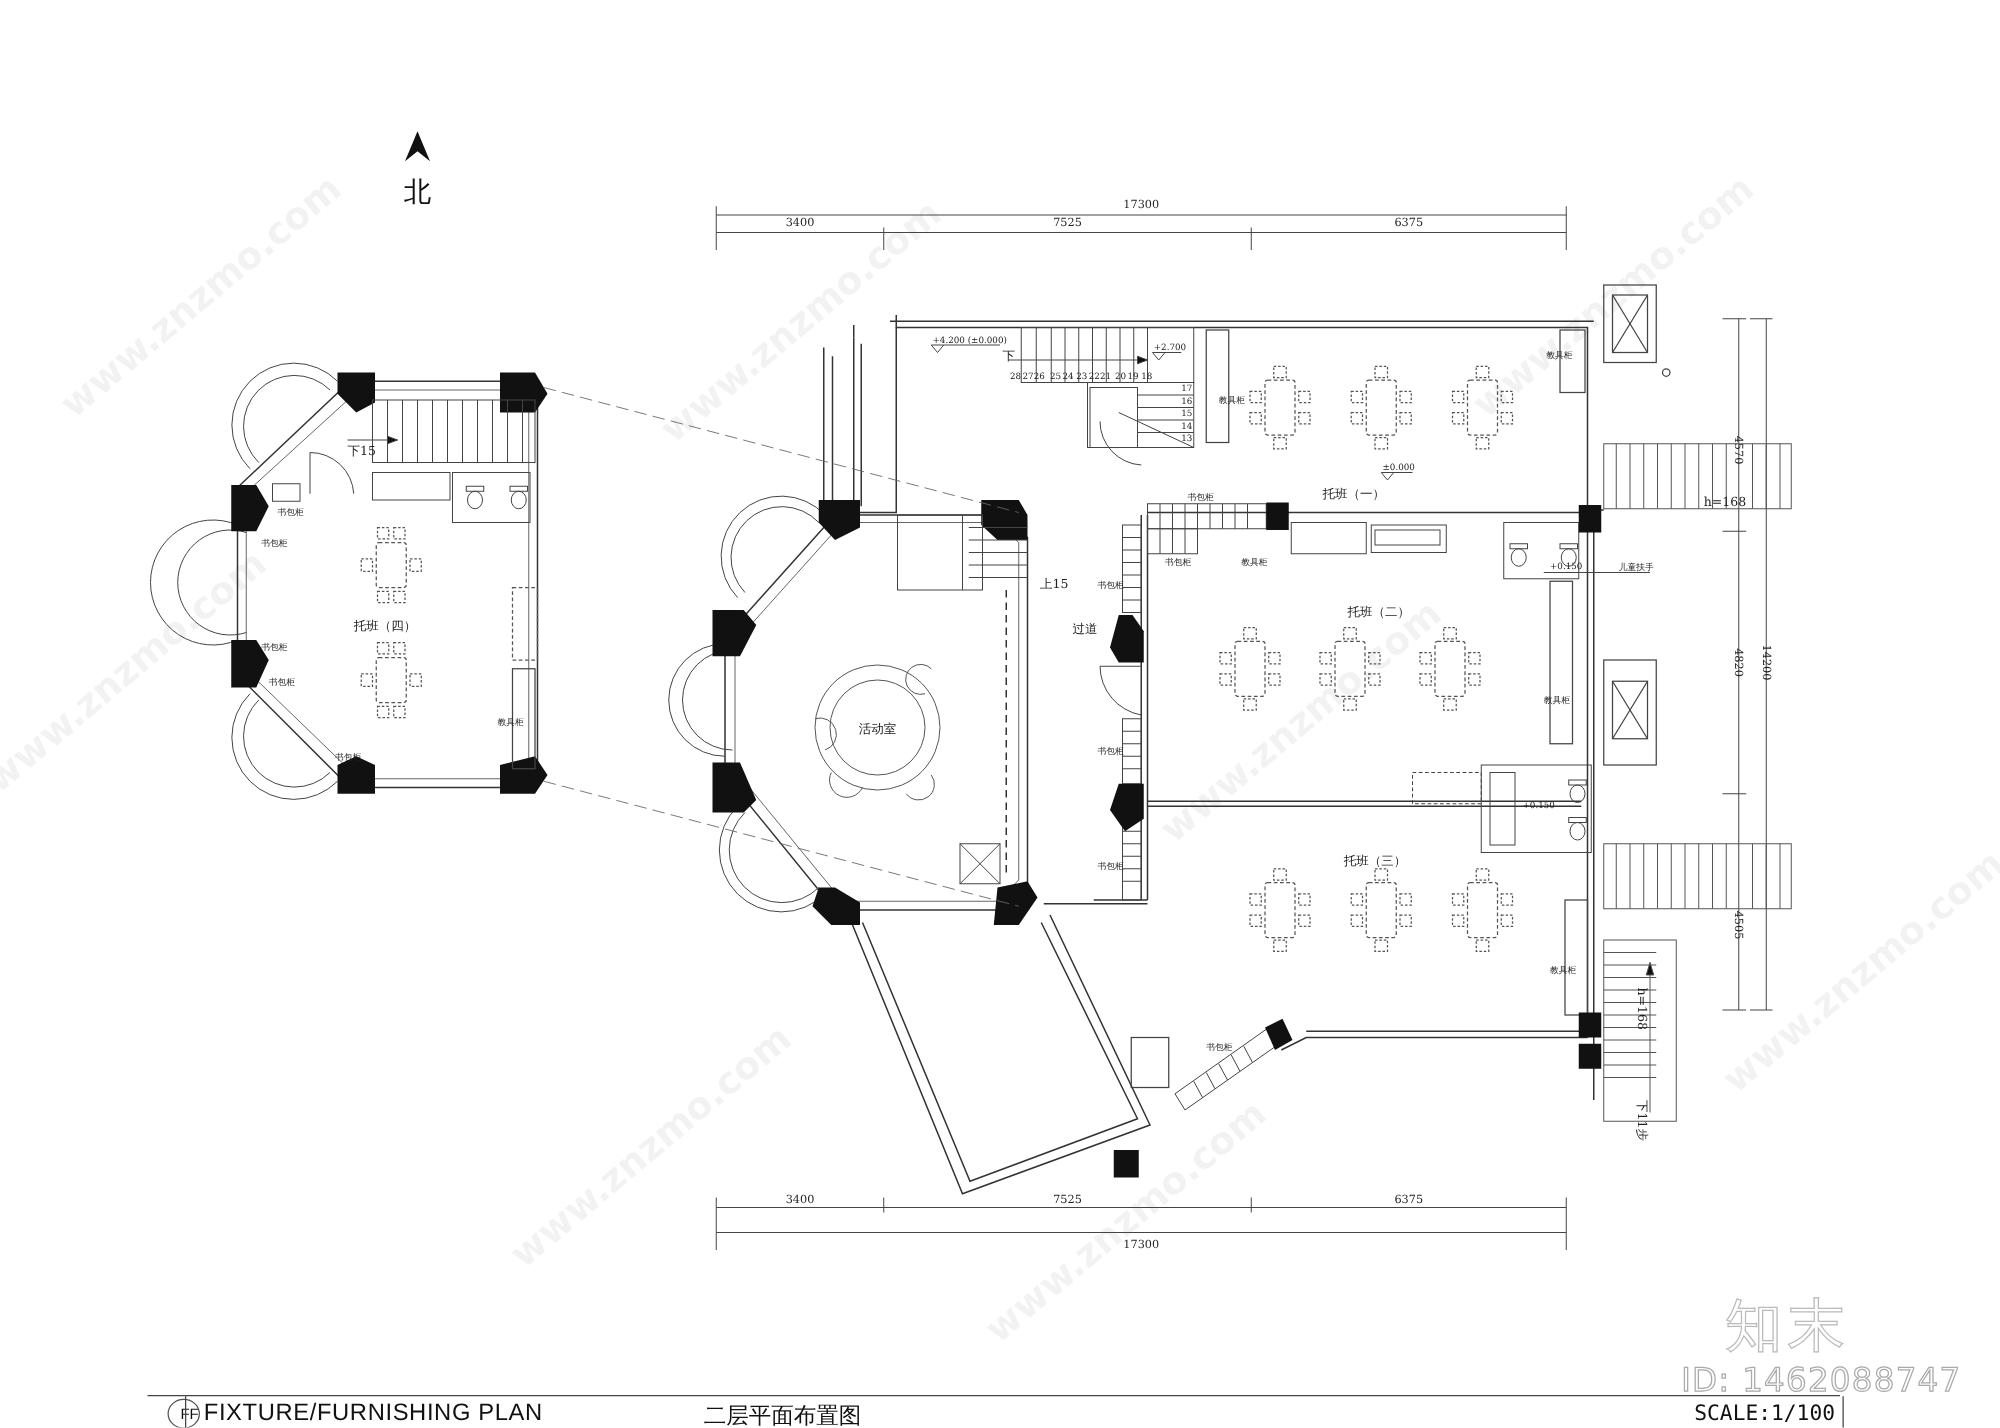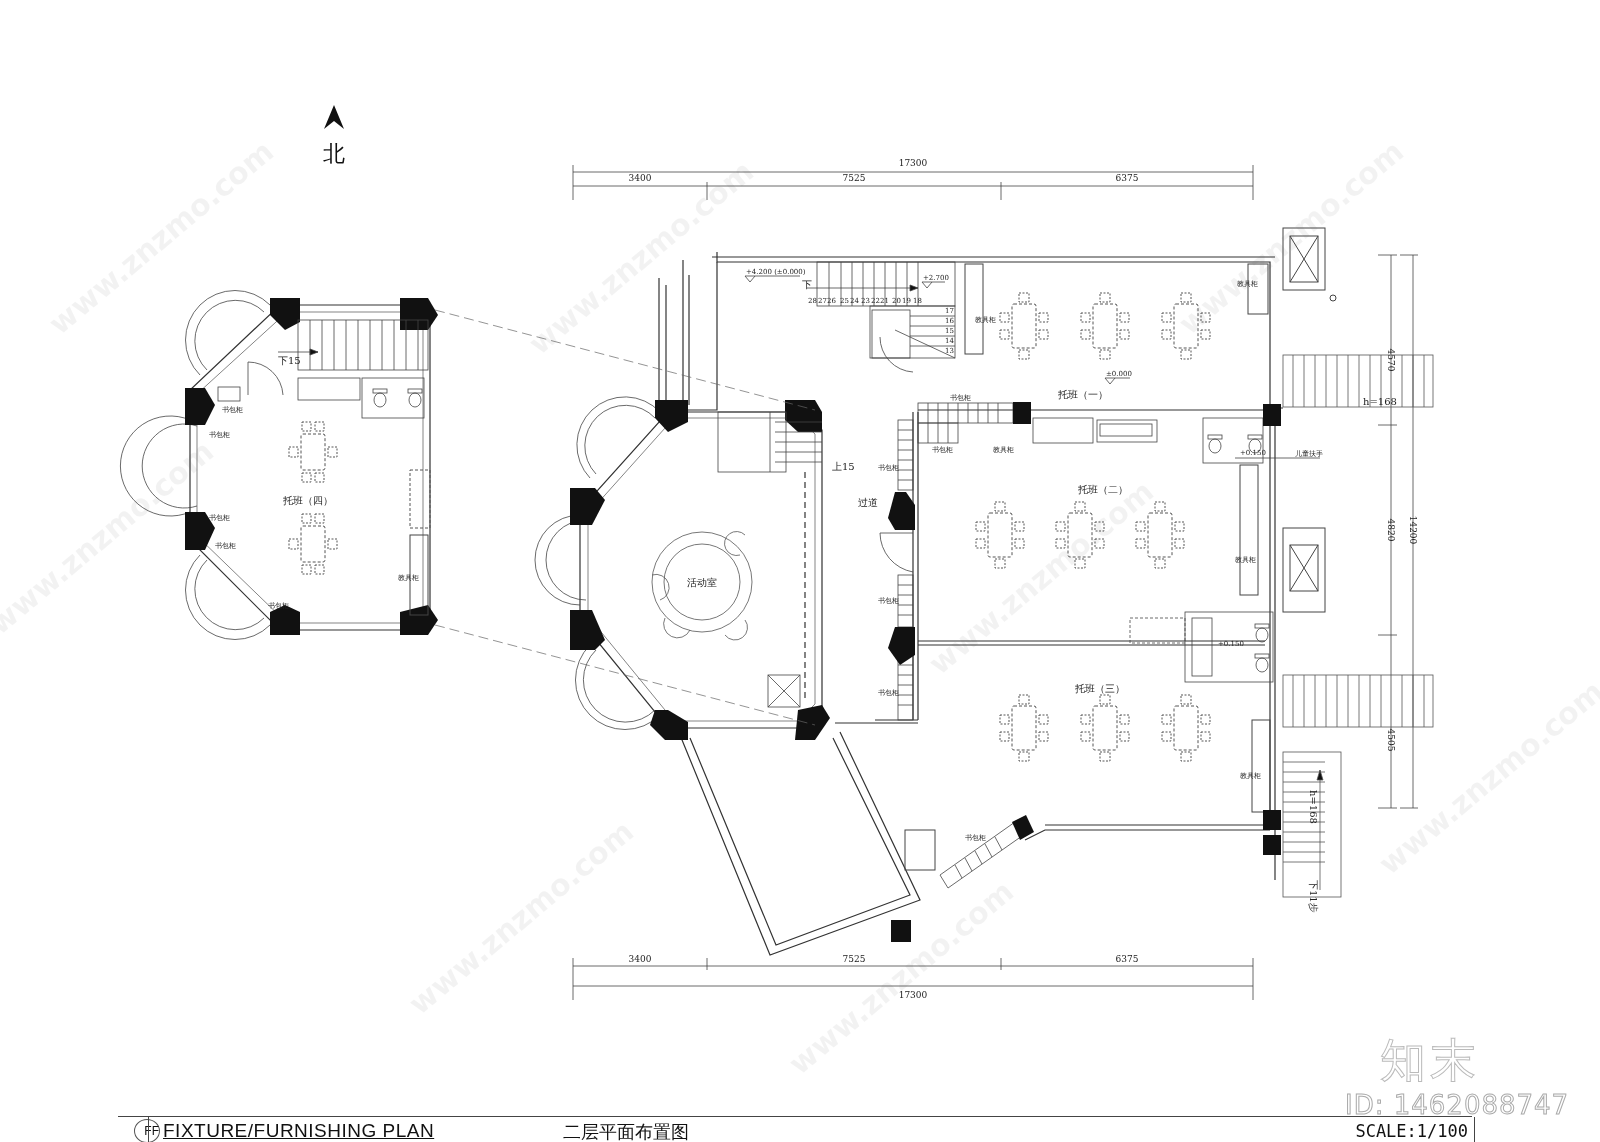--- a/index.html
+++ b/index.html
@@ -8,21 +8,21 @@
   .t{font-family:"DejaVu Serif",serif;fill:#222;}
   .ts{font-size:7px;}
   .tm{font-size:9px;}
   .tl{font-size:10px;}
   .wm{position:absolute;font-family:"DejaVu Sans",sans-serif;font-size:30px;color:rgba(0,0,0,0.05);font-weight:bold;transform:rotate(-40deg);white-space:nowrap;pointer-events:none;}
   .brand{position:absolute;left:1380px;top:1030px;font-family:Liberation Mono, monospace;font-size:46px;color:#fff;-webkit-text-stroke:1px #bbb;letter-spacing:4px;}
   .imgid{position:absolute;left:1345px;top:1090px;font-family:"DejaVu Sans",sans-serif;font-size:26px;color:#fff;-webkit-text-stroke:1px #aaa;letter-spacing:1px;}
   .titlebar{position:absolute;left:118px;top:1116px;width:1354px;height:26px;border-top:1px solid #444;}
   .ff-badge{position:absolute;left:16px;top:2px;width:24px;height:22px;border:1px solid #555;border-radius:50%;font-family:Liberation Sans, sans-serif;font-size:12px;text-align:right;line-height:22px;}
   .ff-sep{position:absolute;left:30px;top:0;width:1px;height:26px;background:#444;}
-  .plan-title{position:absolute;left:45px;top:3px;font-family:"Liberation Sans",sans-serif;font-size:19px;letter-spacing:0.5px;text-decoration:underline;}
+  .plan-title{position:absolute;left:45px;top:3px;font-family:"Liberation Sans",sans-serif;font-size:19px;letter-spacing:0.5px;}
   .plan-title-cn{position:absolute;left:445px;top:3px;font-family:"DejaVu Sans",sans-serif;font-size:18px;}
   .scale-box{position:absolute;left:1216px;top:0;width:140px;height:26px;border-right:1px solid #444;}
   .scale-text{position:absolute;right:6px;top:4px;font-family:"DejaVu Sans Mono",monospace;font-size:17px;}
   .north{position:absolute;left:322px;top:105px;width:24px;text-align:center;}
   .north-label{font-family:"DejaVu Sans",sans-serif;font-size:22px;display:block;margin-top:2px;}
 </style>
 </head>
 <body>
 
 <div class="wm" style="left:20px;top:220px;">www.znzmo.com</div>

